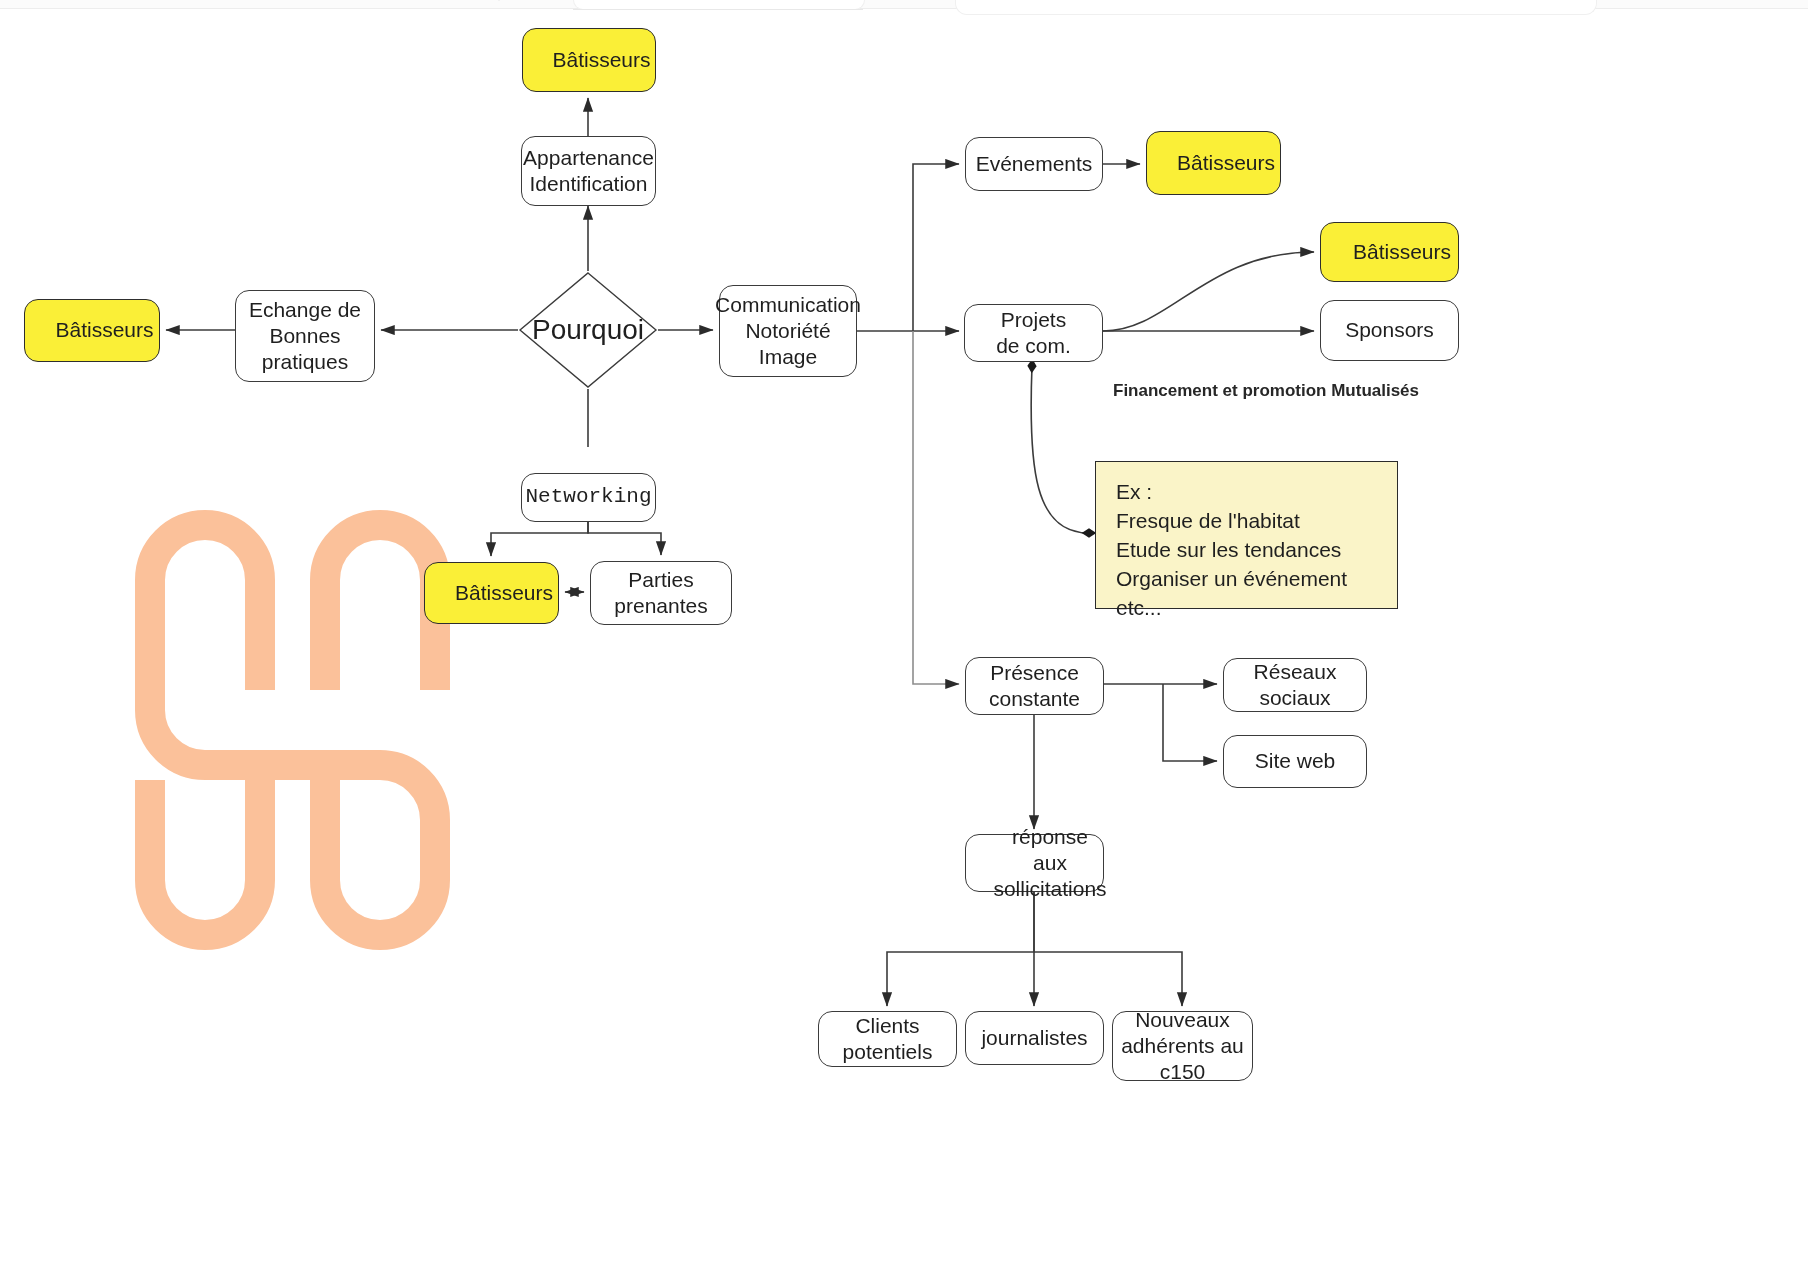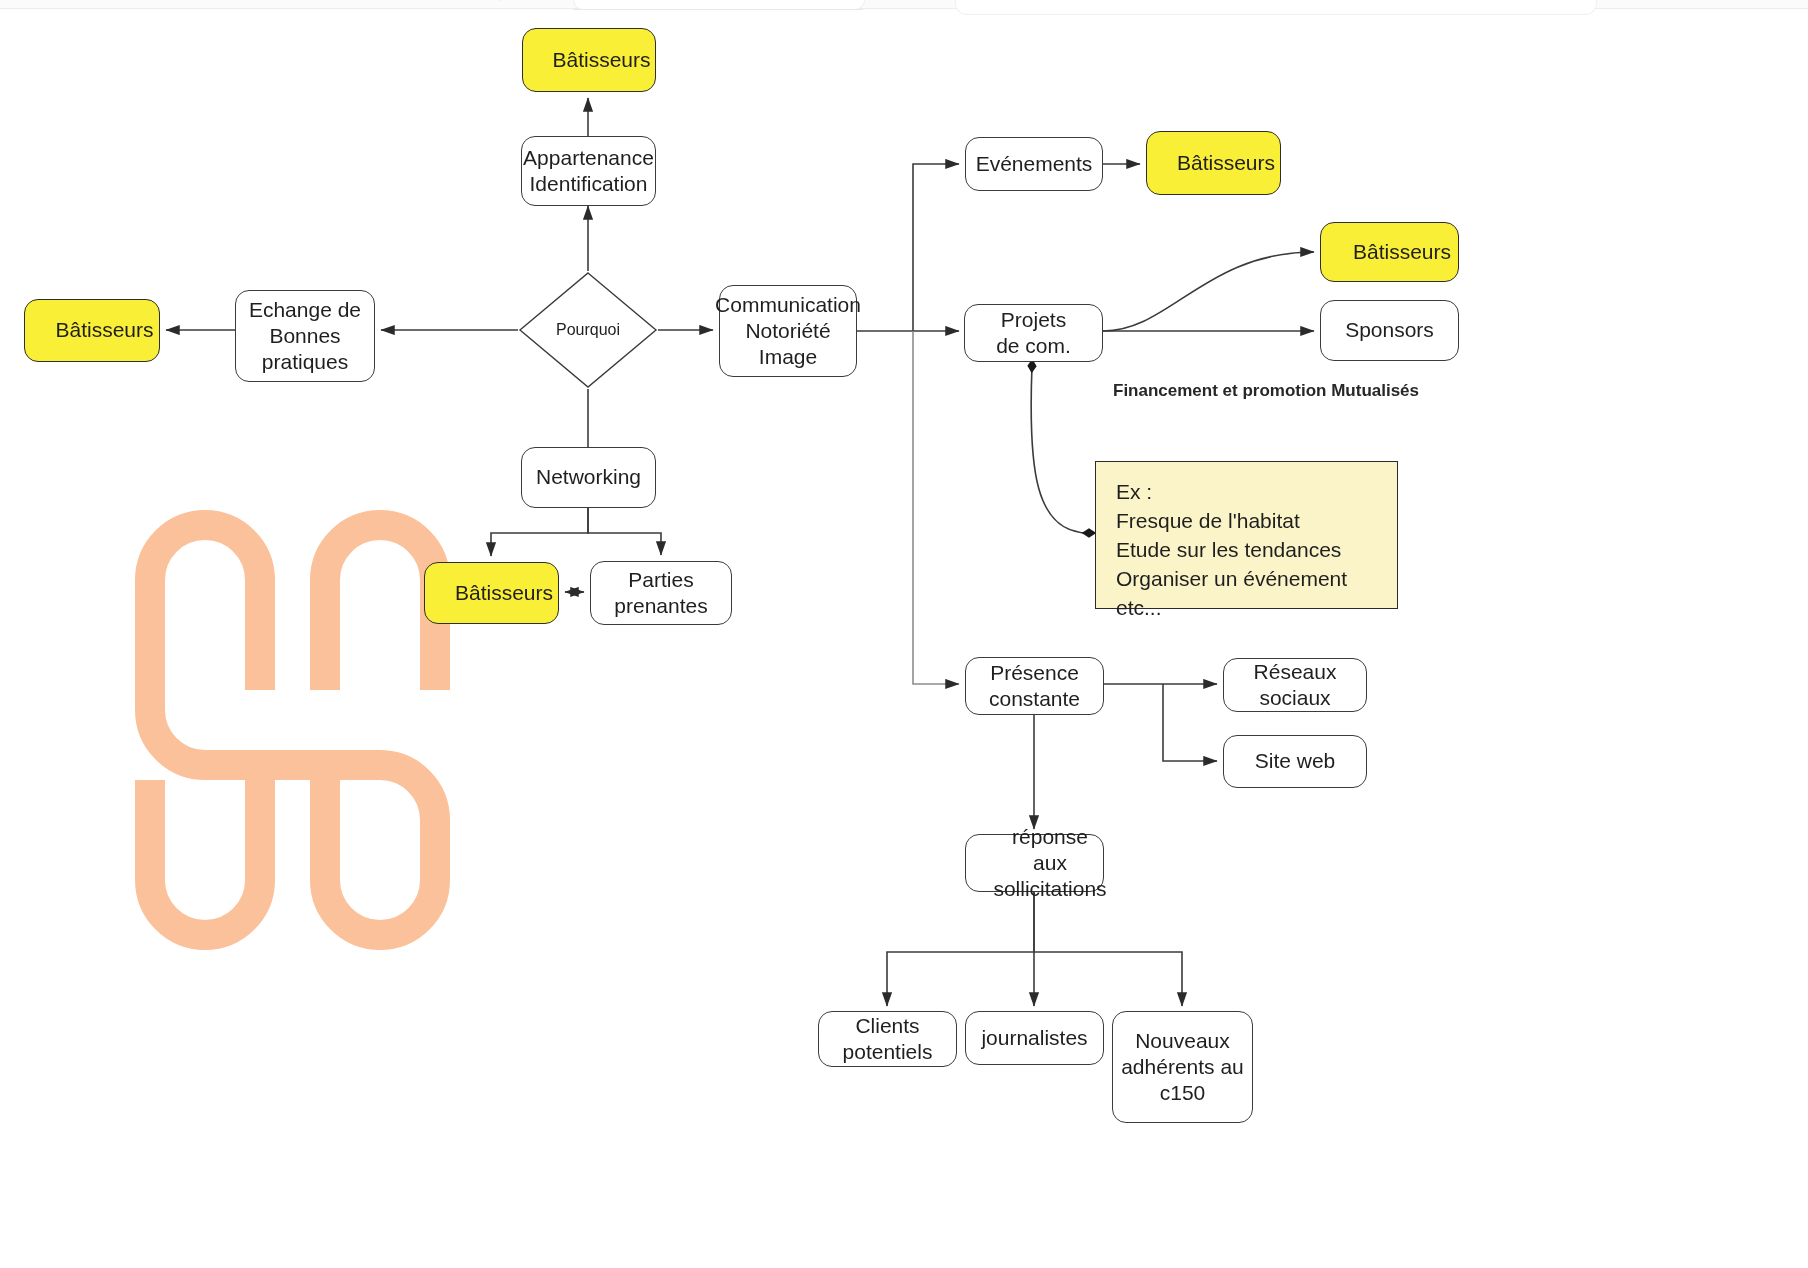--- a/index.html
+++ b/index.html
@@ -78,21 +78,21 @@
   .diamond-wrap {
     position: absolute;
     z-index: 3;
   }
   .diamond-label {
     position: absolute;
     width: 100%;
     top: 50%;
     transform: translateY(-50%);
     text-align: center;
-    font-size: 16px;
+    font-size: 28px;
     color: #1f1f1f;
   }
   
   .note {
     position: absolute;
     box-sizing: border-box;
     background: #FAF4C8;
     border: 1.3px solid #2b2b2b;
     color: #1f1f1f;
     font-size: 21px;
@@ -212,21 +212,21 @@
   <div class="node yellow" style="left:24px; top:299px; width:136px; height:63px;">Bâtisseurs</div>
 
   <div class="node" style="left:235px; top:290px; width:140px; height:92px;">Echange de
 Bonnes
 pratiques</div>
 
   <div class="node" style="left:719px; top:285px; width:138px; height:92px;">Communication
 Notoriété
 Image</div>
 
-  <div class="node" style="left:521px; top:447px; width:135px; height:61px;">Networking</div>
+  <div class="node" style="left:521px; top:473px; width:135px; height:49px;font-family:Liberation Mono, monospace;">Networking</div>
 
   <div class="node yellow" style="left:424px; top:562px; width:135px; height:62px;">Bâtisseurs</div>
 
   <div class="node" style="left:590px; top:561px; width:142px; height:64px;">Parties
 prenantes</div>
 
   <div class="node" style="left:965px; top:137px; width:138px; height:54px;">Evénements</div>
 
   <div class="node yellow" style="left:1146px; top:131px; width:135px; height:64px;">Bâtisseurs</div>
 
@@ -245,21 +245,21 @@
   <div class="node" style="left:1223px; top:735px; width:144px; height:53px;">Site web</div>
 
   <div class="node" style="left:965px; top:834px; width:139px; height:58px;padding-left:37px;">réponse aux
 sollicitations</div>
 
   <div class="node" style="left:818px; top:1011px; width:139px; height:56px;">Clients
 potentiels</div>
 
   <div class="node" style="left:965px; top:1011px; width:139px; height:54px;">journalistes</div>
 
-  <div class="node" style="left:1112px; top:1011px; width:141px; height:112px;">Nouveaux
+  <div class="node" style="left:1112px; top:1011px; width:141px; height:70px;">Nouveaux
 adhérents au
 c150</div>
 
   <div class="note" style="left:1095px; top:461px; width:303px; height:148px;">Ex :
 Fresque de l'habitat
 Etude sur les tendances
 Organiser un événement
 etc...</div>
 
   <div class="freetext" style="left:1113px; top:381px;">Financement et promotion Mutualisés</div>

